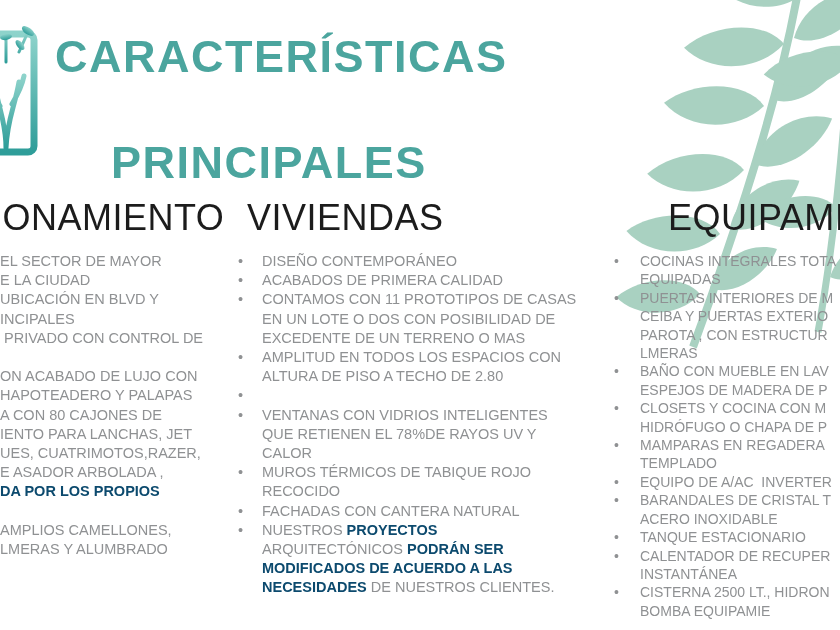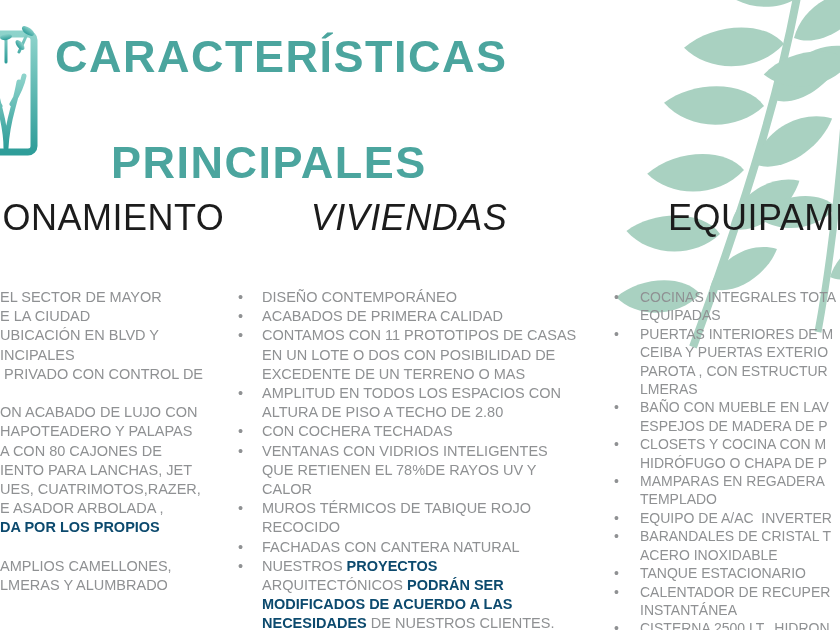--- a/index.html
+++ b/index.html
@@ -5,23 +5,23 @@
   html,body{margin:0;padding:0;background:#fff;}
   .slide{position:relative;width:840px;height:630px;background:#ffffff;overflow:hidden;
          font-family:"Liberation Sans",sans-serif;}
   .leaves{position:absolute;left:598px;top:-18px;z-index:1;}
   .logo{position:absolute;left:-26px;top:22px;z-index:2;}
   .title{position:absolute;left:55px;top:30px;z-index:2;font-weight:bold;font-size:45px;
          line-height:53px;color:#4BA59E;letter-spacing:1.5px;white-space:pre;}
   .col-heading{position:absolute;top:197px;font-size:36px;font-weight:400;color:#1C1C1C;
          white-space:nowrap;z-index:2;letter-spacing:0.5px;}
   #h1{left:-8px;}
-  #h2{left:234px;width:350px;text-align:center;font-style:italic;}
+  #h2{left:247px;width:350px;}
   #h3{left:668px;}
-  .col{position:absolute;top:252px;z-index:2;font-size:14.5px;line-height:19.2px;color:#8F9193;margin-top:36px;}
+  .col{position:absolute;top:252px;z-index:2;font-size:14.5px;line-height:19.2px;color:#8F9193;}
   #c1{left:0px;width:232px;}
   #c2{left:238px;width:352px;}
   #c3{left:614px;width:300px;font-size:14px;line-height:18.4px;}
   .line{display:flex;white-space:pre;min-height:19.2px;}
   #c3 .line{min-height:18.4px;}
   .bl{flex:none;display:inline-block;width:24px;}
   #c3 .bl{width:26px;}
   .bold{font-weight:bold;color:#0c4a6e;}
   .txt{white-space:pre;}
 </style>
@@ -102,21 +102,21 @@
       <div class="line"><span class="txt">LMERAS Y ALUMBRADO</span></div>
     </div>
   <div class="col" id="c2">
       <div class="line"><span class="bl">•</span><span class="txt">DISEÑO CONTEMPORÁNEO</span></div>
       <div class="line"><span class="bl">•</span><span class="txt">ACABADOS DE PRIMERA CALIDAD</span></div>
       <div class="line"><span class="bl">•</span><span class="txt">CONTAMOS CON 11 PROTOTIPOS DE CASAS</span></div>
       <div class="line"><span class="bl"></span><span class="txt">EN UN LOTE O DOS CON POSIBILIDAD DE</span></div>
       <div class="line"><span class="bl"></span><span class="txt">EXCEDENTE DE UN TERRENO O MAS</span></div>
       <div class="line"><span class="bl">•</span><span class="txt">AMPLITUD EN TODOS LOS ESPACIOS CON</span></div>
       <div class="line"><span class="bl"></span><span class="txt">ALTURA DE PISO A TECHO DE 2.80</span></div>
-      <div class="line"><span class="bl">•</span><span class="txt">CON COCHERA TECHADAS</span></div>
+      <div class="line"><span class="bl">•</span></div>
       <div class="line"><span class="bl">•</span><span class="txt">VENTANAS CON VIDRIOS INTELIGENTES</span></div>
       <div class="line"><span class="bl"></span><span class="txt">QUE RETIENEN EL 78%DE RAYOS UV Y</span></div>
       <div class="line"><span class="bl"></span><span class="txt">CALOR</span></div>
       <div class="line"><span class="bl">•</span><span class="txt">MUROS TÉRMICOS DE TABIQUE ROJO</span></div>
       <div class="line"><span class="bl"></span><span class="txt">RECOCIDO</span></div>
       <div class="line"><span class="bl">•</span><span class="txt">FACHADAS CON CANTERA NATURAL</span></div>
       <div class="line"><span class="bl">•</span><span class="txt">NUESTROS </span><span class="txt bold">PROYECTOS</span></div>
       <div class="line"><span class="bl"></span><span class="txt">ARQUITECTÓNICOS </span><span class="txt bold">PODRÁN SER</span></div>
       <div class="line"><span class="bl"></span><span class="txt bold">MODIFICADOS DE ACUERDO A LAS</span></div>
       <div class="line"><span class="bl"></span><span class="txt bold">NECESIDADES</span><span class="txt"> DE NUESTROS CLIENTES.</span></div>

